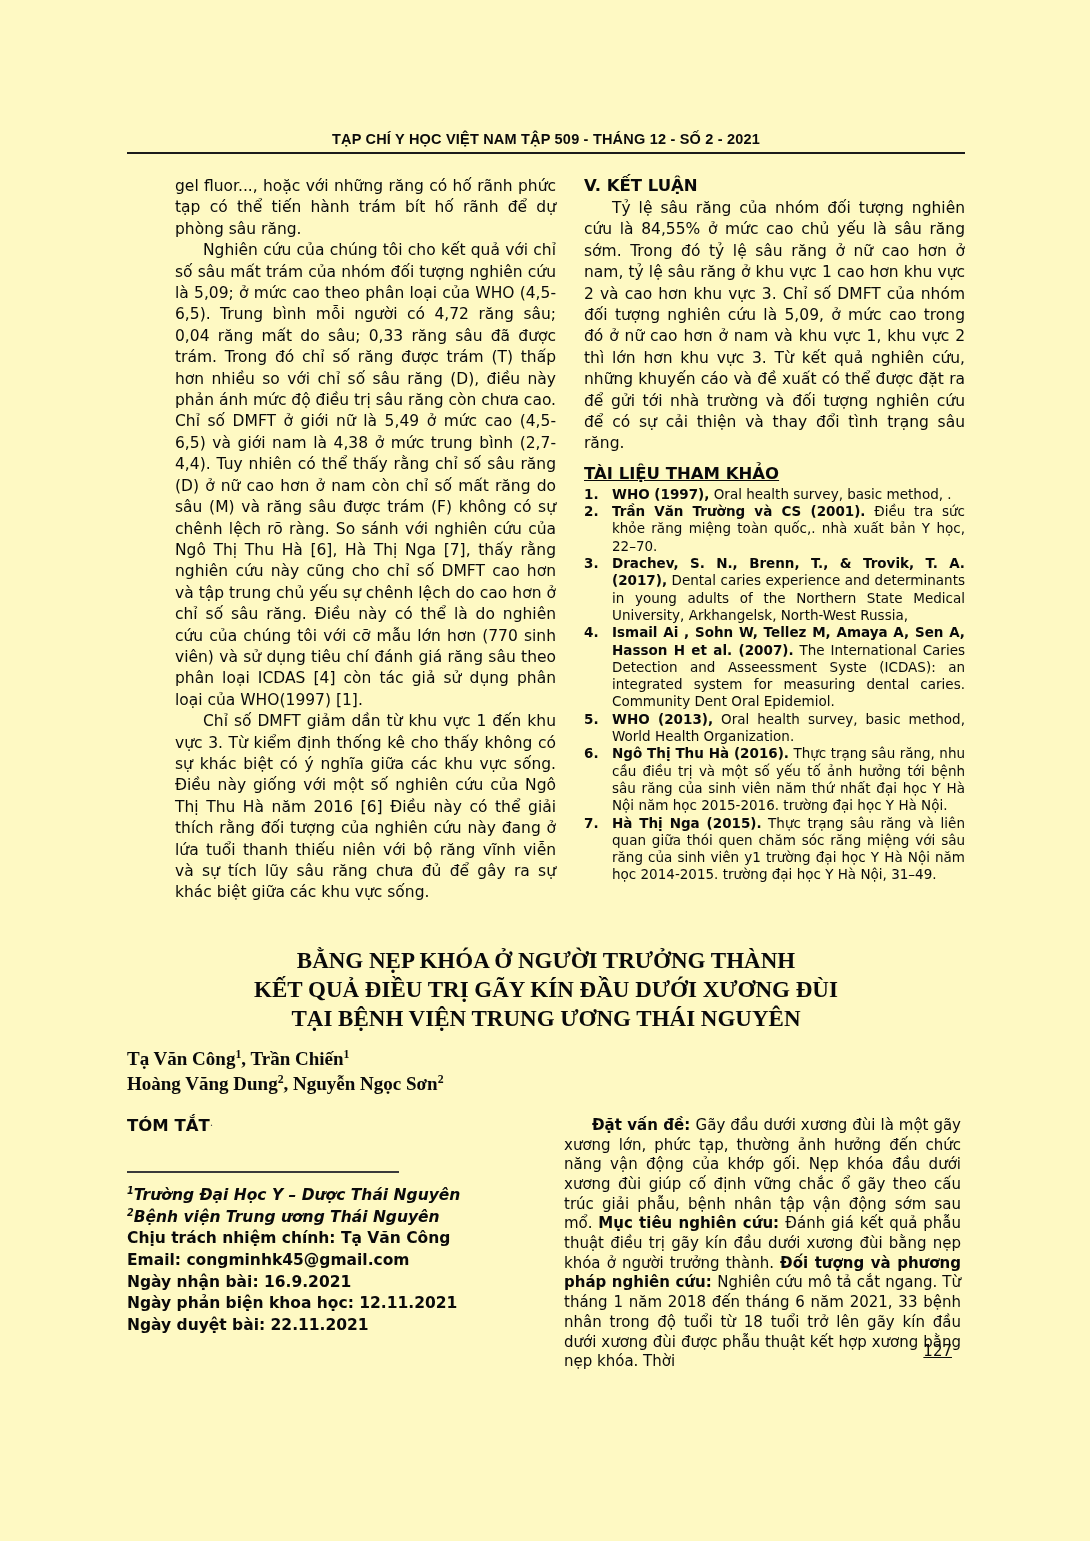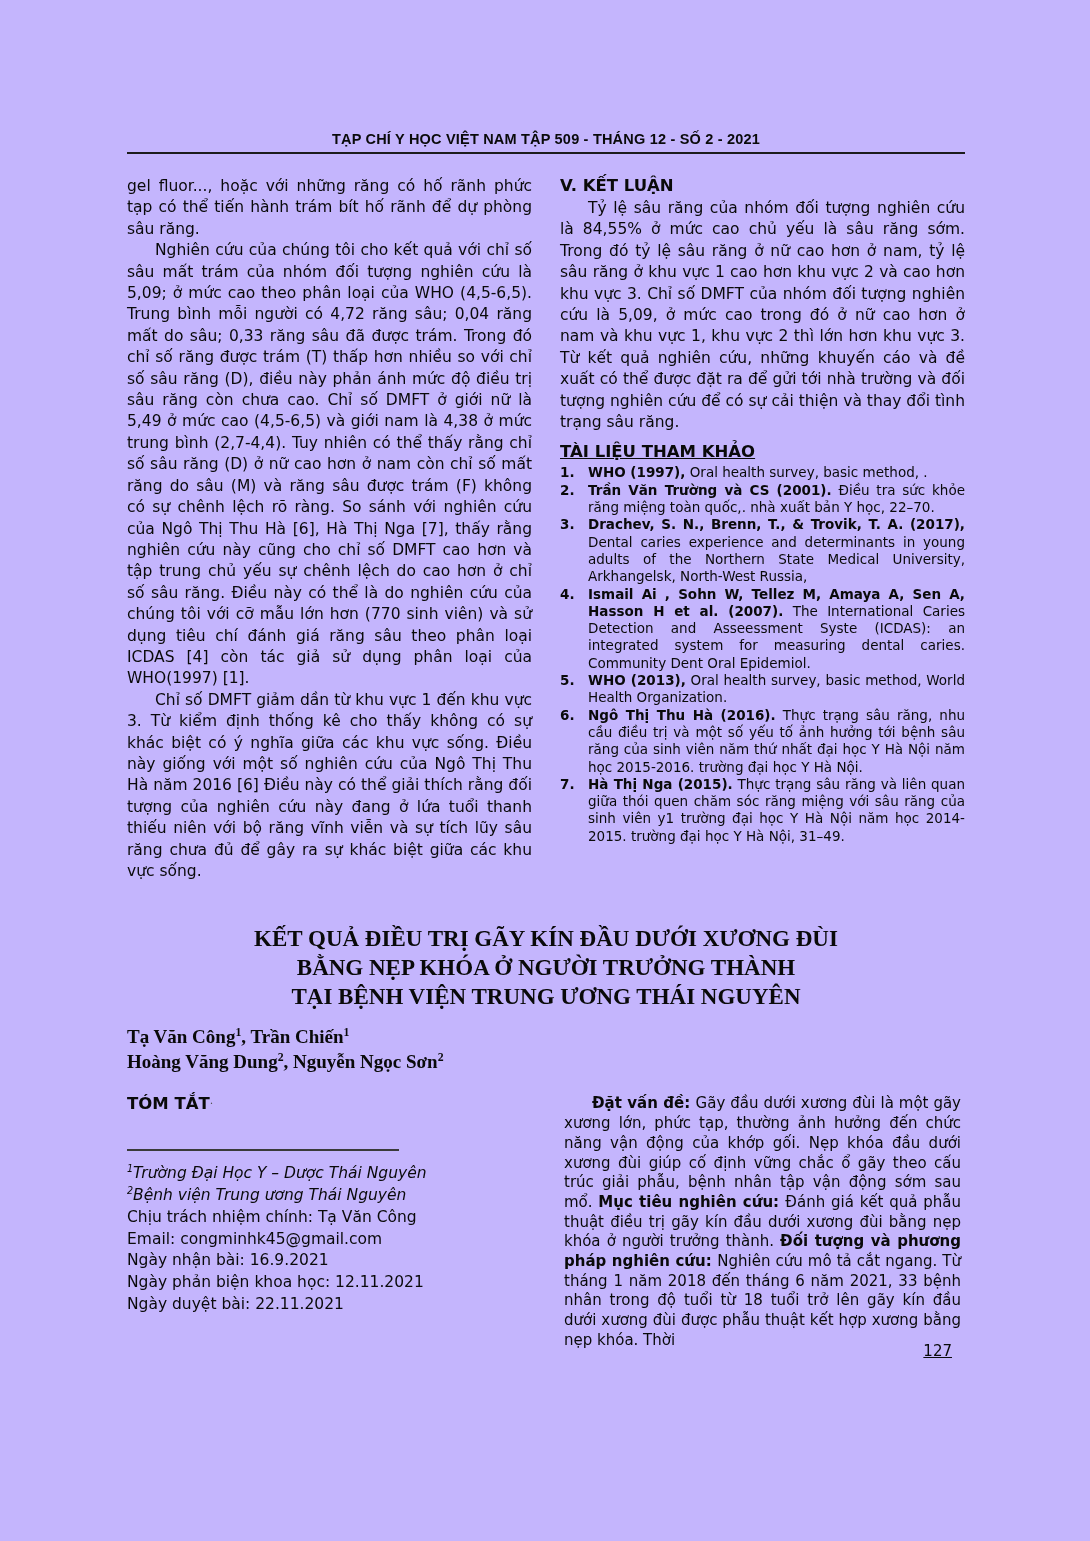--- a/index.html
+++ b/index.html
@@ -1,39 +1,39 @@
 <!DOCTYPE html>
 <html lang="vi"><head>
 <meta charset="utf-8">
 <style>
   html, body { margin: 0; padding: 0; background: #ffffff; }
   .page {
     position: relative;
     width: 1090px;
     height: 1541px;
     margin: 0 auto;
-    background: #c4b5fd;
+    background: #fef9c3;
     color: #0a0a0a;
     box-sizing: border-box;
     padding: 131px 125px 0 127px;
     overflow: hidden;
     font-family: "DejaVu Sans", sans-serif;
   }
   .journal-header {
     text-align: center;
     font-family: "Liberation Sans", sans-serif;
     font-weight: 700;
     font-size: 14.5px;
     letter-spacing: 0.2px;
     padding-bottom: 5px;
     border-bottom: 2.5px solid #1c1c1c;
     white-space: nowrap;
   }
   .columns { display: flex; gap: 28px; }
-  .columns.top { margin-top: 22px; }
+  .columns.top { margin-top: 22px; margin-left: 48px; }
   .columns.bottom { margin-top: 16px; }
   .col { width: 405px; box-sizing: border-box; }
   .body-par {
     margin: 0;
     text-align: justify;
     font-size: 15.5px;
     line-height: 21.4px;
   }
   .ind { text-indent: 28px; }
   .section-heading {
@@ -75,21 +75,21 @@
     font-size: 16.5px;
     font-weight: 700;
   }
   .abstract-heading .dot { font-weight: 400; font-size: 11px; vertical-align: top; color: #555; }
   .footnote-rule {
     width: 272px;
     border-top: 2px solid #3a3a3a;
     margin-top: 36px;
     margin-bottom: 12px;
   }
-  .footnote .line { font-size: 15.5px; line-height: 21.7px; }
+  .footnote .line { font-size: 15.5px; line-height: 21.7px; font-weight: bold; }
   .abstract {
     margin: 4px;
     text-align: justify;
     text-indent: 28px;
     font-size: 15px;
     line-height: 19.7px;
   }
   .page-number {
     position: absolute;
     top: 1342px;
@@ -124,22 +124,22 @@
           <div class="ref"><span class="ref-num">3.</span><span class="ref-bold">Drachev, S. N., Brenn, T., &amp; Trovik, T. A. (2017),</span><span> Dental caries experience and determinants in young adults of the Northern State Medical University, Arkhangelsk, North-West Russia,</span></div>
           <div class="ref"><span class="ref-num">4.</span><span class="ref-bold">Ismail Ai , Sohn W, Tellez M, Amaya A, Sen A, Hasson H et al. (2007).</span><span> The International Caries Detection and Asseessment Syste (ICDAS): an integrated system for measuring dental caries. Community Dent Oral Epidemiol.</span></div>
           <div class="ref"><span class="ref-num">5.</span><span class="ref-bold">WHO (2013),</span><span> Oral health survey, basic method, World Health Organization.</span></div>
           <div class="ref"><span class="ref-num">6.</span><span class="ref-bold">Ngô Thị Thu Hà (2016).</span><span> Thực trạng sâu răng, nhu cầu điều trị và một số yếu tố ảnh hưởng tới bệnh sâu răng của sinh viên năm thứ nhất đại học Y Hà Nội năm học 2015-2016. trường đại học Y Hà Nội.</span></div>
           <div class="ref"><span class="ref-num">7.</span><span class="ref-bold">Hà Thị Nga (2015).</span><span> Thực trạng sâu răng và liên quan giữa thói quen chăm sóc răng miệng với sâu răng của sinh viên y1 trường đại học Y Hà Nội năm học 2014-2015. trường đại học Y Hà Nội, 31–49.</span></div>
         </div>
     </div>
   </div>
 
   <div class="article-title">
+      <div class="title-line">BẰNG NẸP KHÓA Ở NGƯỜI TRƯỞNG THÀNH</div>
       <div class="title-line">KẾT QUẢ ĐIỀU TRỊ GÃY KÍN ĐẦU DƯỚI XƯƠNG ĐÙI</div>
-      <div class="title-line">BẰNG NẸP KHÓA Ở NGƯỜI TRƯỞNG THÀNH</div>
       <div class="title-line">TẠI BỆNH VIỆN TRUNG ƯƠNG THÁI NGUYÊN</div>
     </div>
 
   <div class="authors">
       <div class="line"><span>Tạ Văn Công</span><sup>1</sup><span>, Trần Chiến</span><sup>1</sup></div>
       <div class="line"><span>Hoàng Văng Dung</span><sup>2</sup><span>, Nguyễn Ngọc Sơn</span><sup>2</sup></div>
     </div>
 
   <div class="columns bottom">
     <div class="col">

